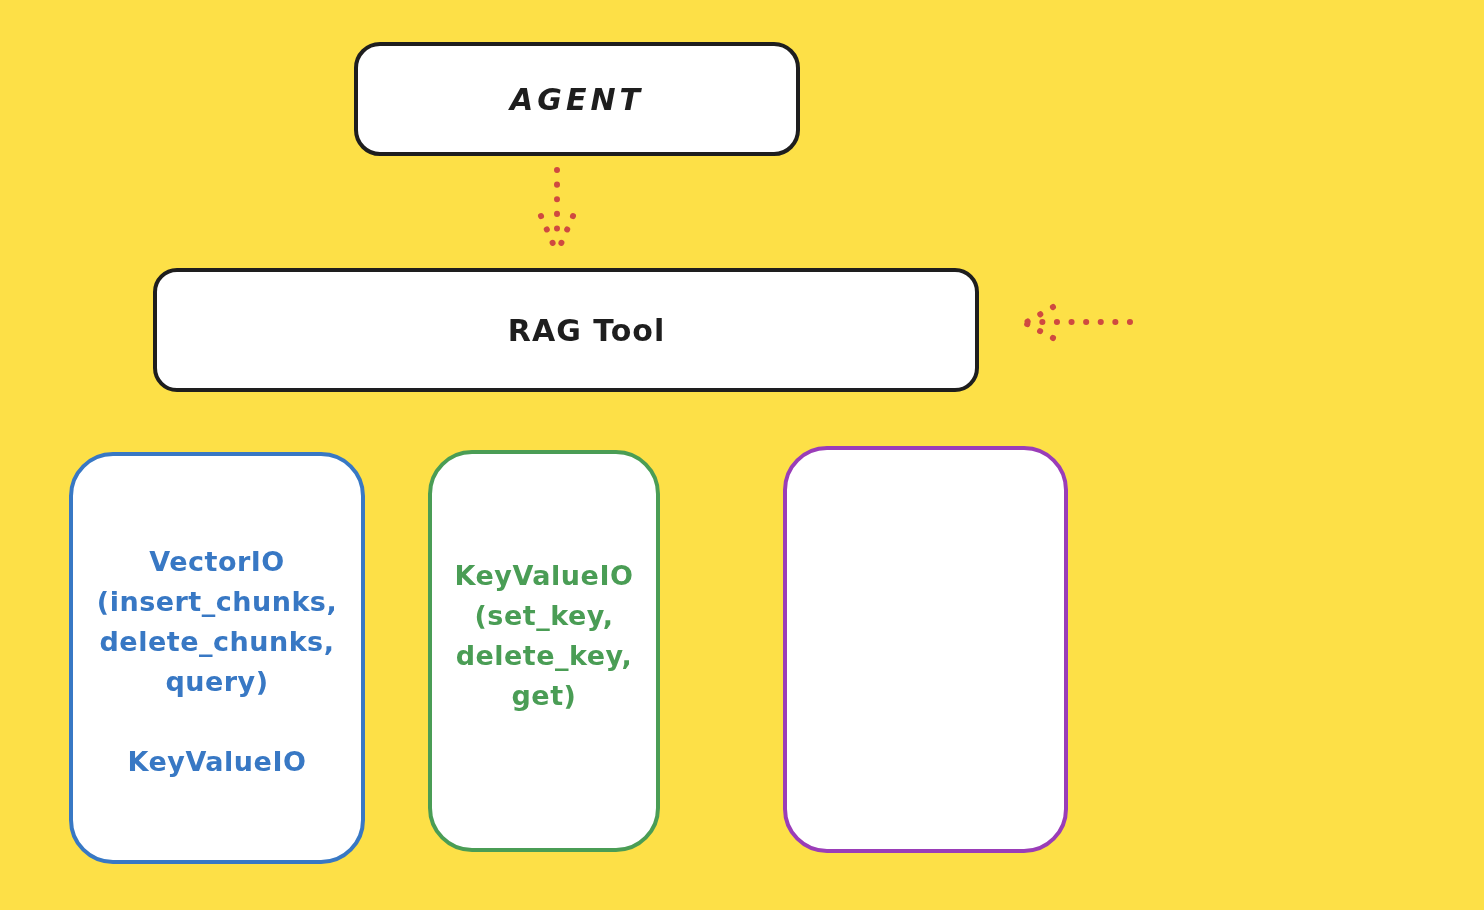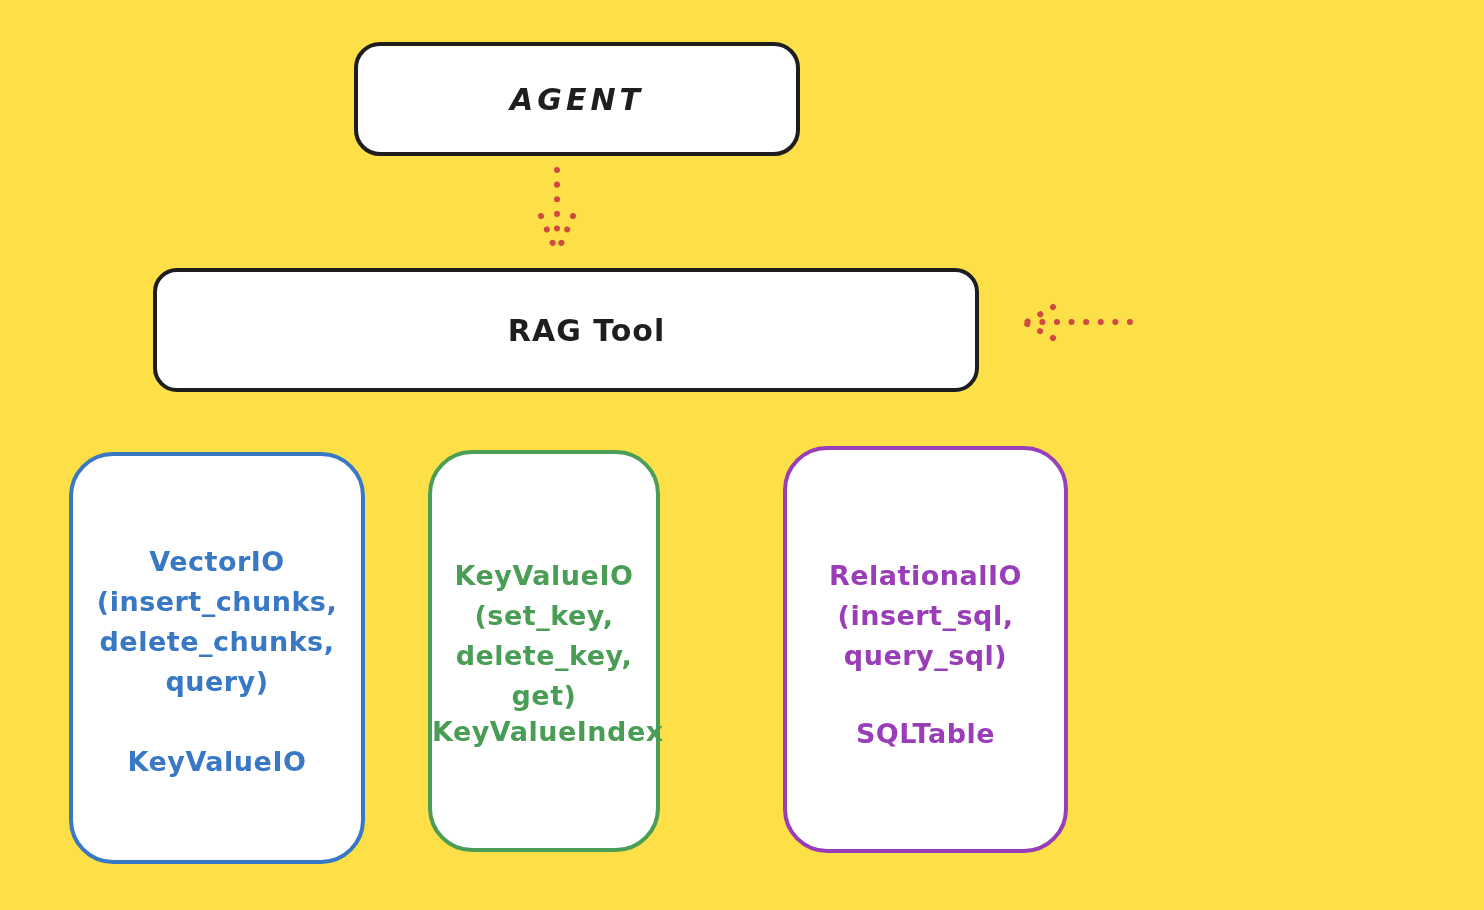--- a/index.html
+++ b/index.html
@@ -133,23 +133,18 @@
 (insert_chunks,
 delete_chunks,
 query)</div>
     <div class="index-label">KeyValueIO</div>
   </div>
 
   <div class="box backend-box keyvalue-box">
     <div class="io-label">KeyValueIO
 (set_key,
 delete_key, get)</div>
-    <div class="index-label">KeyValueIndex</div>
   </div>
 
   <div class="box backend-box relational-box">
-    <div class="io-label">RelationalIO
-(insert_sql,
-query_sql)</div>
-    <div class="index-label">SQLTable</div>
   </div>
 
 </div>
 
 </body></html>

